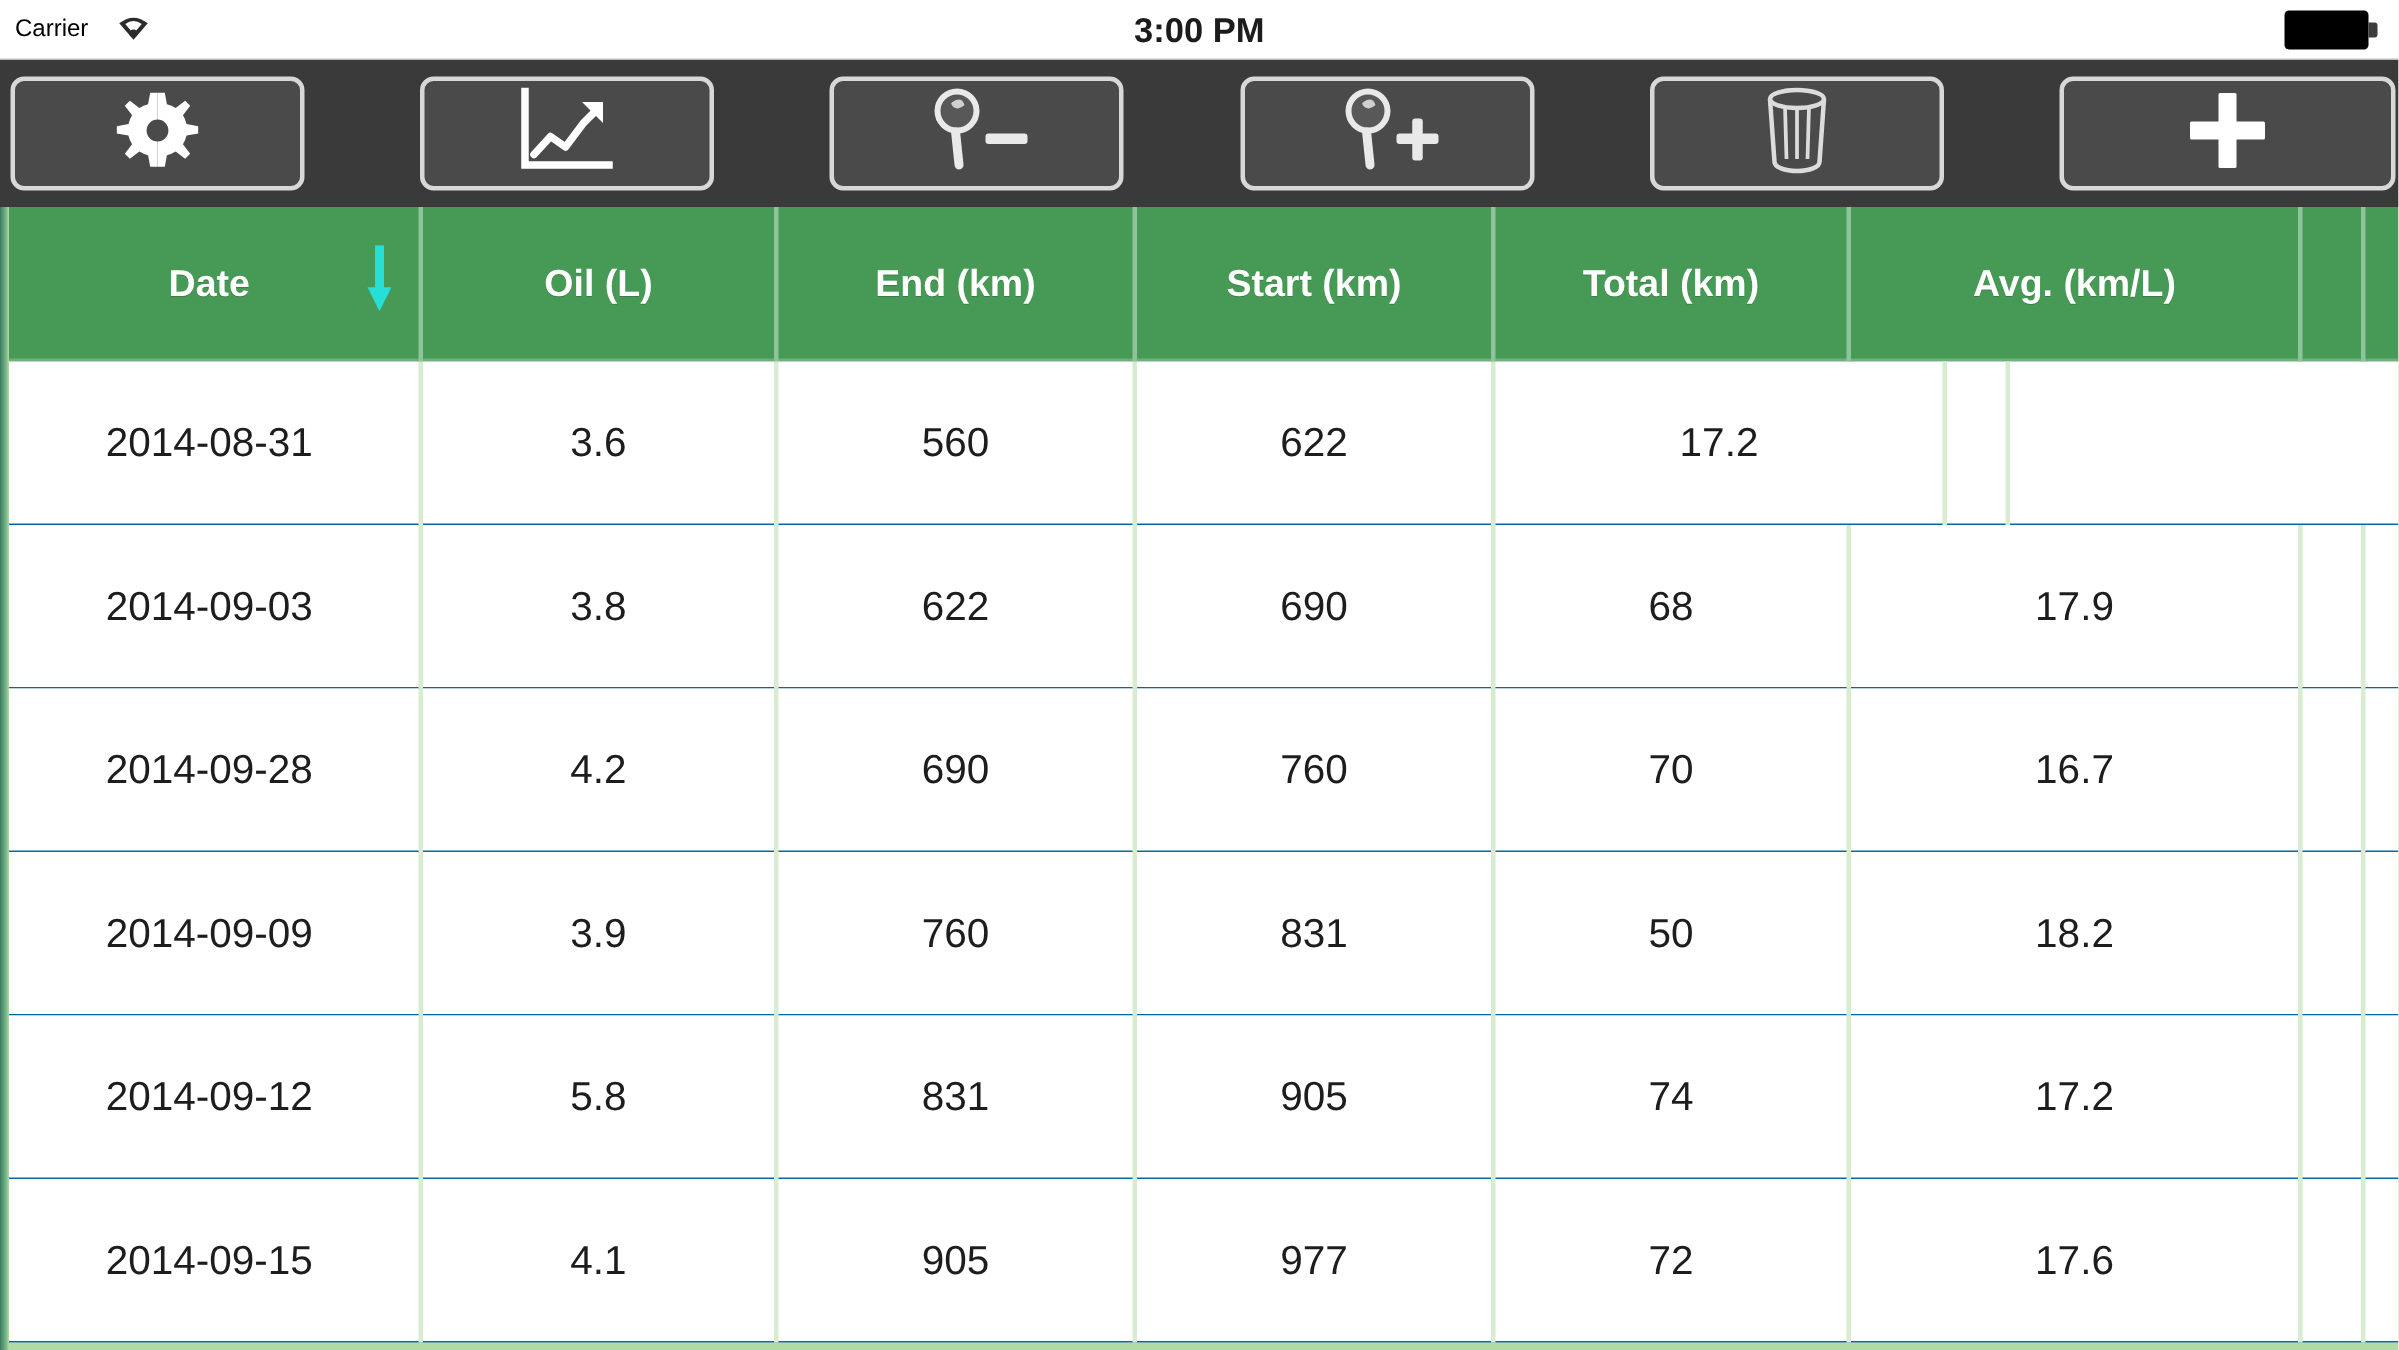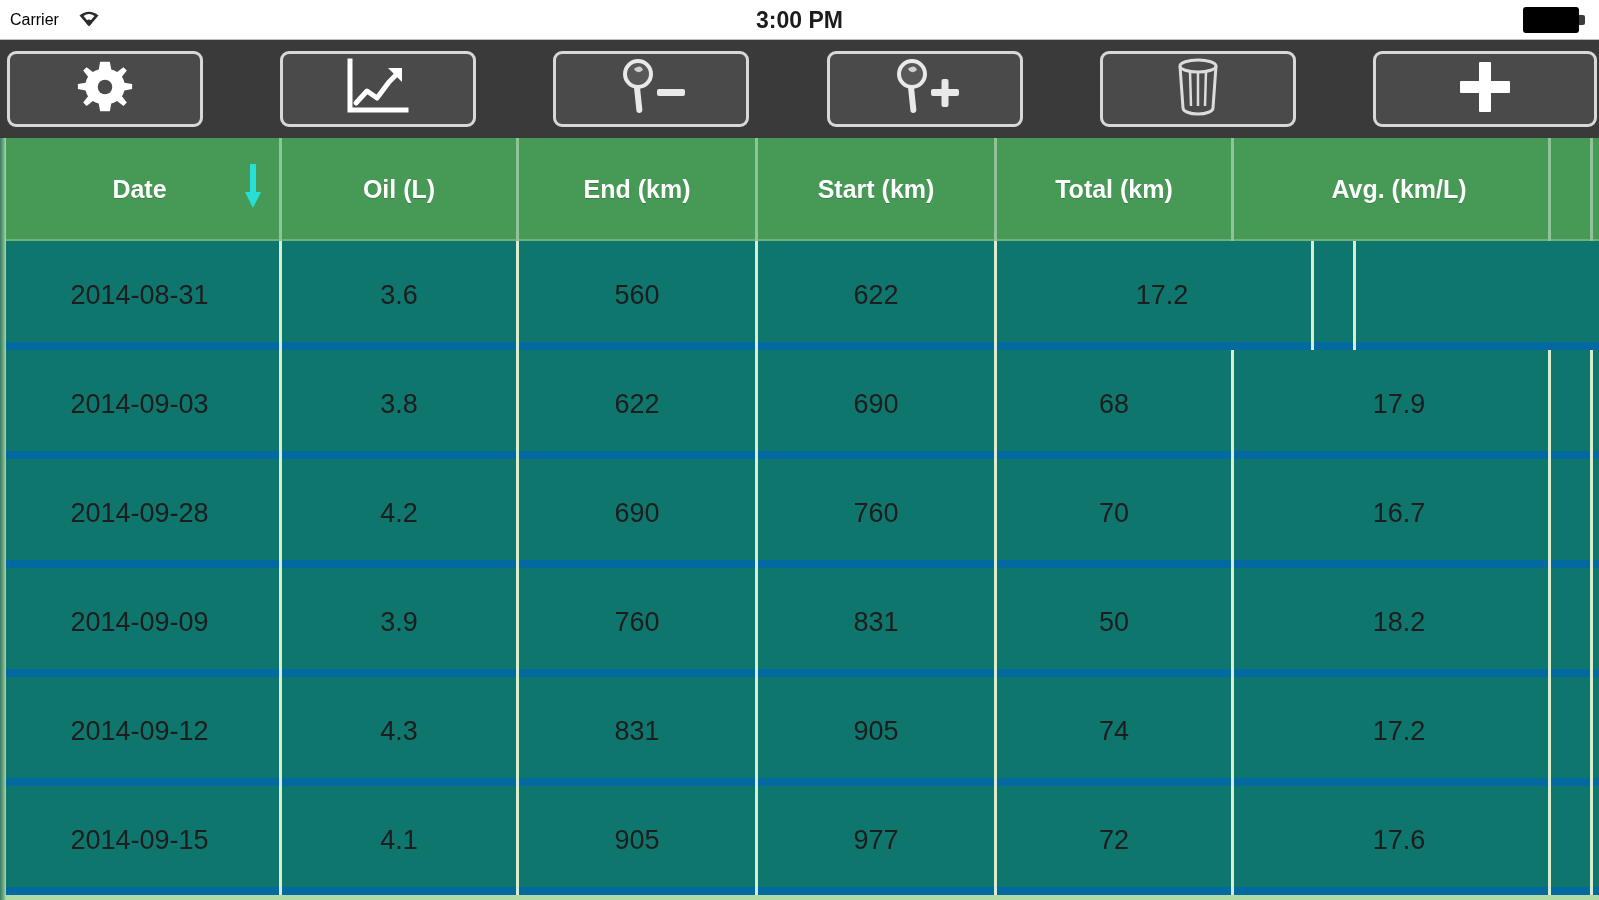--- a/index.html
+++ b/index.html
@@ -104,39 +104,39 @@
     text-shadow: 0 1px 0 rgba(0,0,0,0.18);
   }
   .head-cell .sort-arrow {
     position: absolute;
     right: 16px;
     top: 50%;
     transform: translateY(-50%);
   }
   .data-row {
     height: 109px;
-    border-bottom: 8px solid #0369a1;
-    background: #0f766e;
+    border-bottom: 1px solid #0369a1;
+    background: #ffffff;
   }
   .data-cell {
     color: #1d1d1d;
     font-size: 27px;
     display: flex;
     align-items: center;
     justify-content: center;
     border-right: 3px solid #d7ecd0;
     height: 109px;
   }
   
   .c0 { width: 282px; }
   .c1 { width: 237px; }
   .c2 { width: 239px; }
   .c3 { width: 239px; }
   .c4 { width: 237px; }
-  .c5 { width: 301px; margin-left: 16px; }
+  .c5 { width: 301px; }
   .c6 { width: 42px; }
 
   .left-edge {
     position: absolute; left: 0; top: 0; width: 6px; height: 100%;
     background: linear-gradient(to right,#3b7a63,#7cb98a 70%,#b1dba5);
     pointer-events: none;
   }
 </style>
 </head>
 <body>
@@ -307,21 +307,21 @@
           <div class="data-cell c0">2014-09-09</div>
           <div class="data-cell c1">3.9</div>
           <div class="data-cell c2">760</div>
           <div class="data-cell c3">831</div>
           <div class="data-cell c4">50</div>
           <div class="data-cell c5">18.2</div>
           <div class="data-cell c6"></div>
         </div>
         <div class="grid-row data-row">
           <div class="data-cell c0">2014-09-12</div>
-          <div class="data-cell c1">4.3</div>
+          <div class="data-cell c1">5.8</div>
           <div class="data-cell c2">831</div>
           <div class="data-cell c3">905</div>
           <div class="data-cell c4">74</div>
           <div class="data-cell c5">17.2</div>
           <div class="data-cell c6"></div>
         </div>
         <div class="grid-row data-row">
           <div class="data-cell c0">2014-09-15</div>
           <div class="data-cell c1">4.1</div>
           <div class="data-cell c2">905</div>

